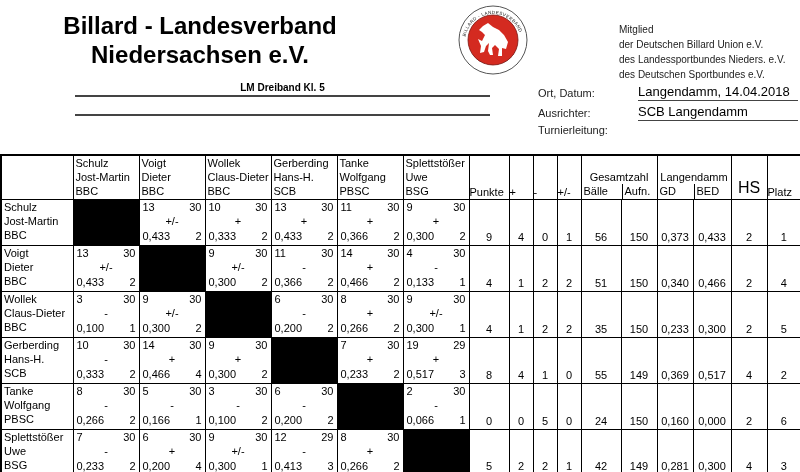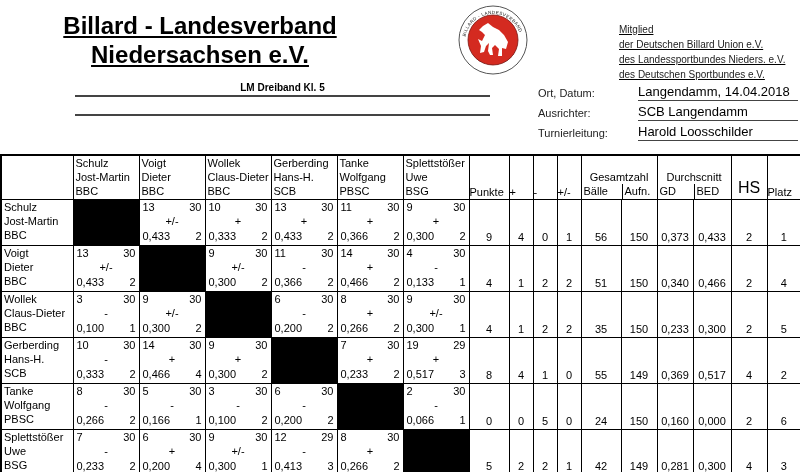--- a/index.html
+++ b/index.html
@@ -2,21 +2,21 @@
 <html><head>
 <meta charset="utf-8">
 <style>
   html,body{margin:0;padding:0;}
   body{
     width:800px;height:472px;overflow:hidden;background:#fff;color:#000;
     font-family:"Liberation Sans","DejaVu Sans",sans-serif;
     -webkit-font-smoothing:antialiased;
   }
   
-  .header{display:flex;align-items:flex-start;padding-top:5px;height:75px;text-decoration:underline;}
+  .header{display:flex;align-items:flex-start;padding-top:5px;height:75px;}
   .org-title{width:400px;text-align:center;font-size:24px;font-weight:bold;line-height:1.22;letter-spacing:0px;padding-top:6px;}
   .logo-wrap{margin-left:55px;width:76px;height:70px;}
   .membership{margin-left:88px;padding-top:17px;font-size:10px;line-height:1.5;color:#222;}
   
   .section2{display:flex;margin-top:2px;height:68px;}
   .meta-left{margin-left:75px;width:415px;text-align:center;}
   .meta-title{font-size:10px;font-weight:bold;border-bottom:2px solid #444;padding-bottom:2px;}
   .meta-sub{font-size:14px;font-weight:bold;border-bottom:2px solid #444;padding:2px 0 3px 0;}
   .meta-blank{height:17px;border-bottom:2px solid #444;}
   .meta-right{margin-left:48px;padding-top:2px;}
@@ -87,21 +87,20 @@
     <div class="meta-row">
       <div class="meta-label">Ort, Datum:</div>
       <div class="meta-value">Langendamm, 14.04.2018</div>
     </div>
     <div class="meta-row">
       <div class="meta-label">Ausrichter:</div>
       <div class="meta-value">SCB Langendamm</div>
     </div>
     <div class="meta-row">
       <div class="meta-label">Turnierleitung:</div>
-      <div class="meta-value">Harold Loosschilder</div>
     </div>
   </div>
 </div>
 
 <table>
   <colgroup>
     <col style="width:72px">
     <col style="width:66px">
       <col style="width:66px">
       <col style="width:66px">
@@ -157,21 +156,21 @@
         <th class="lblb">-</th>
         <th class="lblb">+/-</th>
         <th class="grp" colspan="2">
           <div class="grp-top">Gesamtzahl</div>
           <div class="grp-split" style="grid-template-columns: 40px 36px;">
             <span>Bälle</span>
             <span class="div2">Aufn.</span>
           </div>
         </th>
         <th class="grp" colspan="2">
-          <div class="grp-top">Durchscnitt</div>
+          <div class="grp-top">Langendamm</div>
           <div class="grp-split" style="grid-template-columns: 36px 38px;">
             <span>GD</span>
             <span class="div2">BED</span>
           </div>
         </th>
         <th class="hs-h">HS</th>
         <th class="lblb">Platz</th>
       </tr>
   </thead>
   <tbody id="mtb">

